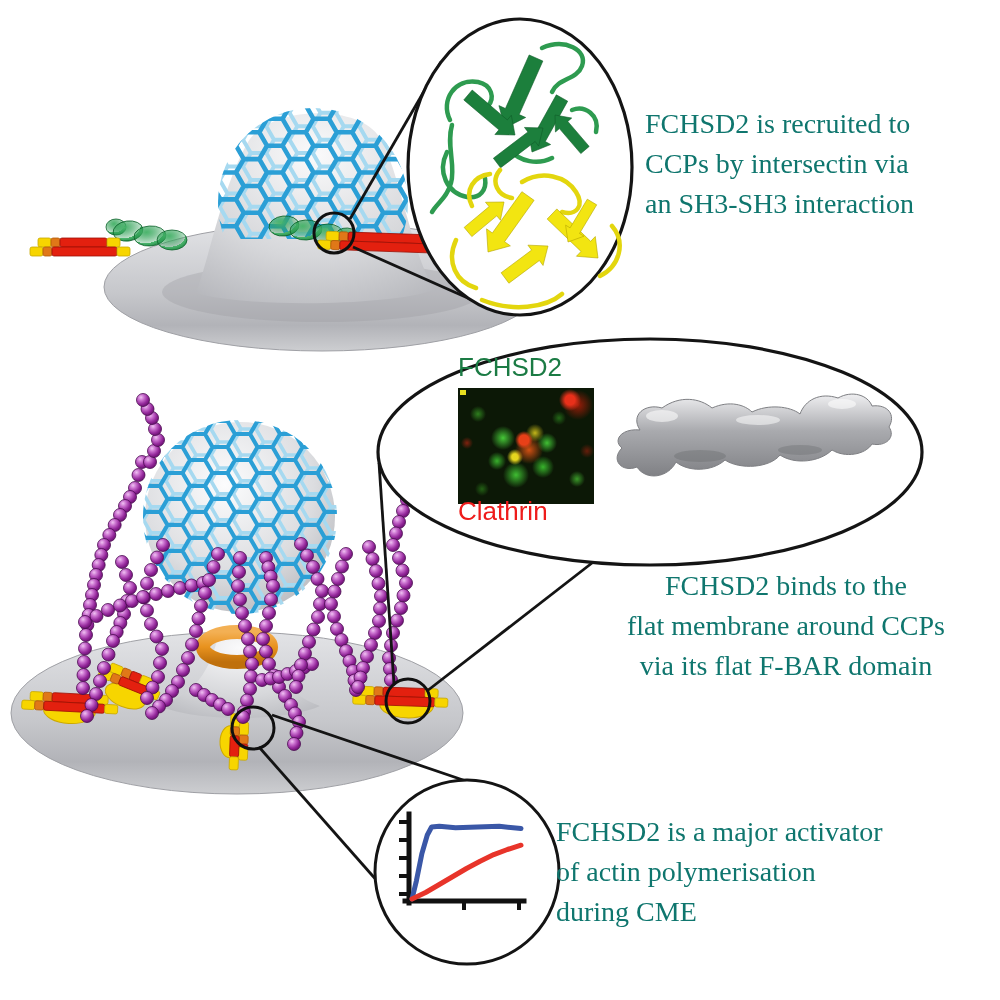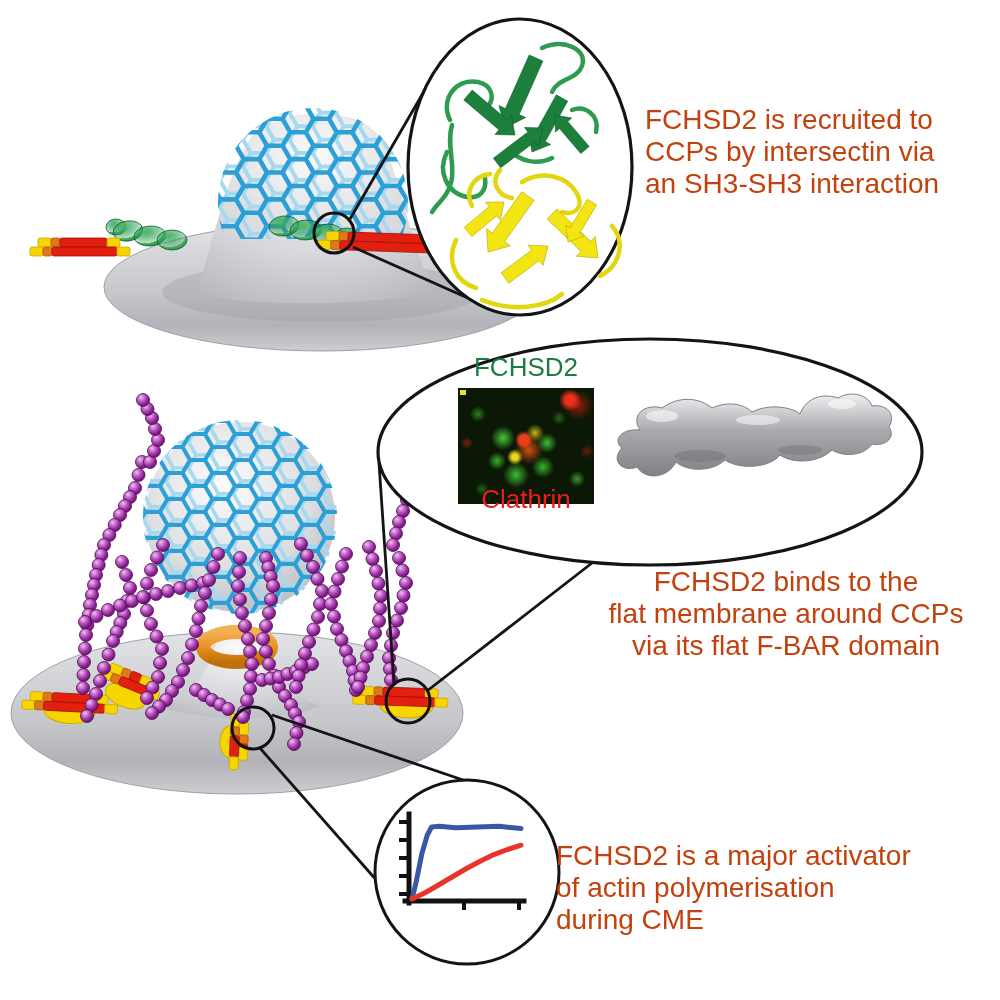--- a/index.html
+++ b/index.html
@@ -1,20 +1,20 @@
 <!DOCTYPE html>
 <html><head>
 <meta charset="utf-8">
 <style>
   html,body{margin:0;padding:0;background:#fff;}
   .stage{position:relative;width:1000px;height:1000px;background:#ffffff;overflow:hidden;
          font-family:"Liberation Sans", sans-serif;}
   svg{position:absolute;left:0;top:0;}
-  .cap{position:absolute;white-space:pre-line;color:#c2410c;font-size:28px;line-height:32px;letter-spacing:0;}
-  .fluor-label{position:absolute;width:136px;text-align:center;font-size:26px;}
+  .cap{position:absolute;white-space:pre-line;color:#0f766e;font-size:28px;line-height:40px;letter-spacing:0;font-family:Liberation Serif, serif;}
+  .fluor-label{position:absolute;width:136px;font-size:26px;}
   .micrograph{position:absolute;left:458px;top:388px;width:136px;height:116px;
     background-color:#0C1806;
     background-image:
       radial-gradient(circle 11px at 112px 12px, #E8301A 0 45%, rgba(232,48,26,0) 100%),
       radial-gradient(circle 15px at 120px 17px, rgba(200,30,10,.75), transparent),
       radial-gradient(circle 9px  at 66px 52px, #E84018 0 55%, transparent),
       radial-gradient(circle 14px at 71px 62px, rgba(230,85,20,.9), transparent),
       radial-gradient(circle 8px  at 57px 69px, rgba(240,224,32,.95) 0 40%, transparent),
       radial-gradient(circle 9px  at 77px 45px, rgba(240,220,30,.8), transparent),
       radial-gradient(circle 12px at 45px 50px, #46C838, transparent),
@@ -485,25 +485,25 @@
         </g>
   </g>
 
   <circle cx="334" cy="233" r="20" fill="none" stroke="#101010" stroke-width="3"></circle>
   <circle cx="408" cy="701" r="22" fill="none" stroke="#101010" stroke-width="3"></circle>
   <circle cx="253" cy="728" r="21" fill="none" stroke="#101010" stroke-width="3"></circle>
 </svg>
 
 <div class="micrograph"></div>
 <div class="fluor-label" style="left: 458px; top: 352px; color: rgb(27, 123, 68);">FCHSD2</div>
-<div class="fluor-label" style="left: 458px; top: 484px; color: rgb(238, 28, 27);">Clathrin</div>
+<div class="fluor-label" style="left: 458px; top: 496px; color: rgb(238, 28, 27);">Clathrin</div>
 
 <div class="cap" style="left:645px;top:104px;width:340px;">FCHSD2 is recruited to
 CCPs by intersectin via
 an SH3-SH3 interaction</div>
 <div class="cap" style="left:596px;top:566px;width:380px;text-align:center;">FCHSD2 binds to the
 flat membrane around CCPs
 via its flat F-BAR domain</div>
-<div class="cap" style="left:556px;top:840px;width:420px;">FCHSD2 is a major activator
+<div class="cap" style="left:556px;top:812px;width:420px;">FCHSD2 is a major activator
 of actin polymerisation
 during CME</div>
 
 </div>
 
 </body></html>

